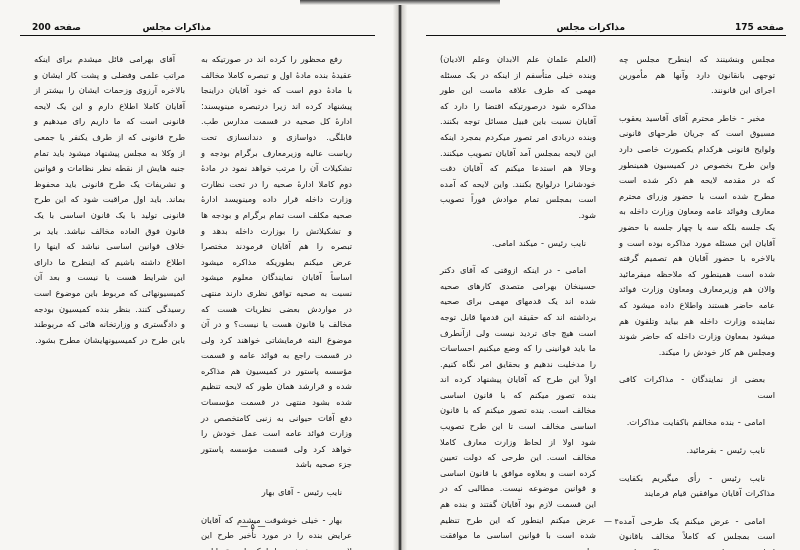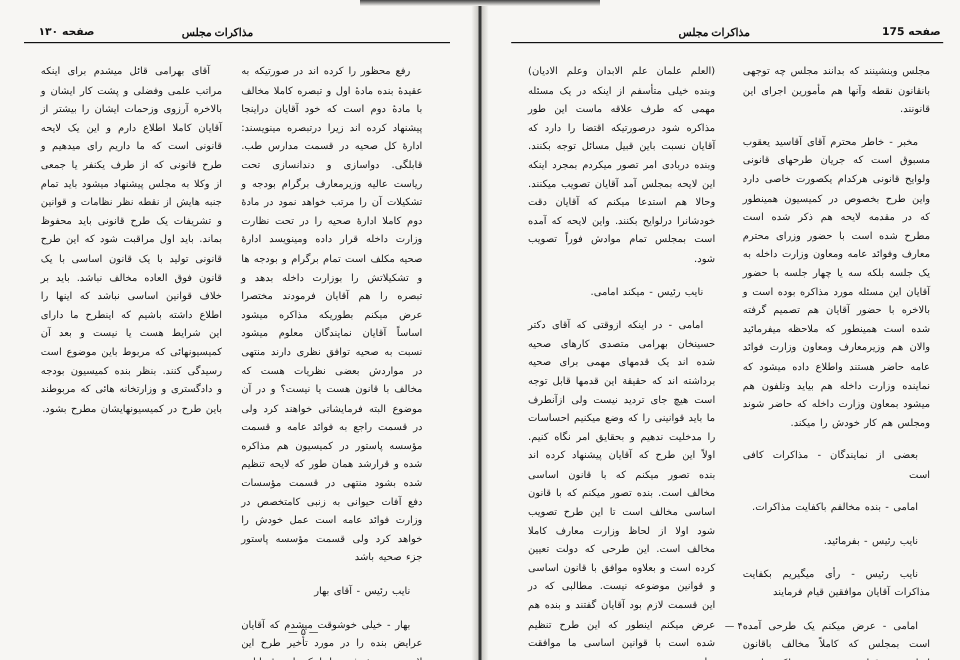--- a/index.html
+++ b/index.html
@@ -4,37 +4,37 @@
 <style>
   html, body { margin:0; padding:0; }
   body { width:800px; height:550px; background:#f4f3f0; position:relative; overflow:hidden; font-family:"DejaVu Sans", sans-serif; }
   .page { position:absolute; top:0; height:550px; background:#f7f6f3; }
   .page.left { left:0; width:396px; }
   .page.right { left:404px; width:396px; }
   .gutter { position:absolute; left:393px; top:0; width:14px; height:550px;
     background:linear-gradient(to right, #f5f4f1 0%, #cfcdc8 35%, #2a2a2a 48%, #2a2a2a 52%, #cfcdc8 65%, #f5f4f1 100%); }
   .topshadow { position:absolute; left:300px; top:0; width:200px; height:5px; background:linear-gradient(to bottom,#444,#f4f3f0); }
   .header { position:absolute; top:22px; height:14px; direction:rtl; font-size:9px; font-weight:bold; color:#111; }
-  .header .title { position:absolute; top:0;font-family:Liberation Serif, serif; }
+  .header .title { position:absolute; top:0; }
   .header .pnum { position:absolute; top:0; }
   .rule { position:absolute; height:1px; background:#111; }
   .col { position:absolute; top:40px; direction:rtl; text-align:justify; color:#151515;
     font-size:8.3px; line-height:15.6px; word-spacing:1px; }
   .col p { margin:12px; text-indent:10px; }
   .col p.center { text-align:center; text-indent:0; }
   .col p.cont { text-indent:0; }
   .footer { position:absolute; direction:ltr; font-size:8px; color:#222; }
 </style>
 </head>
 <body>
 
 <div class="page left">
   <div class="header" style="left:0;width:396px;">
     <span class="title" style="right:185px;">مذاکرات مجلس</span>
-    <span class="pnum" style="left:32px;">صفحه ۱۳۰</span>
+    <span class="pnum" style="left:32px;">صفحه 200</span>
   </div>
   <div class="rule" style="left:20px;width:355px;top:35px;"></div>
 
   <div class="col" style="left:22px;width:175px;">
     <p>آقای بهرامی قائل میشدم برای اینکه مراتب علمی وفضلی و پشت کار ایشان و بالاخره آرزوی وزحمات ایشان را بیشتر از آقایان کاملا اطلاع دارم و این یک لایحه قانونی است که ما داریم رای میدهیم و طرح قانونی که از طرف یکنفر یا جمعی از وکلا به مجلس پیشنهاد میشود باید تمام جنبه هایش از نقطه نظر نظامات و قوانین و تشریفات یک طرح قانونی باید محفوظ بماند. باید اول مراقبت شود که این طرح قانونی تولید با یک قانون اساسی با یک قانون فوق العاده مخالف نباشد. باید بر خلاف قوانین اساسی نباشد که اینها را اطلاع داشته باشیم که اینطرح ما دارای این شرایط هست یا نیست و بعد آن کمیسیونهائی که مربوط باین موضوع است رسیدگی کنند. بنظر بنده کمیسیون بودجه و دادگستری و وزارتخانه هائی که مربوطند باین طرح در کمیسیونهایشان مطرح بشود.</p>
   </div>
   <div class="col" style="left:189px;width:175px;">
     <p>رفع محظور را کرده اند در صورتیکه به عقیدهٔ بنده مادهٔ اول و تبصره کاملا مخالف با مادهٔ دوم است که خود آقایان دراینجا پیشنهاد کرده اند زیرا درتبصره مینویسند: ادارهٔ کل صحیه در قسمت مدارس طب. قابلگی. دواسازی و دندانسازی تحت ریاست عالیه وزیرمعارف برگرام بودجه و تشکیلات آن را مرتب خواهد نمود در مادهٔ دوم کاملا ادارهٔ صحیه را در تحت نظارت وزارت داخله قرار داده ومینویسد ادارهٔ صحیه مکلف است تمام برگرام و بودجه ها و تشکیلاتش را بوزارت داخله بدهد و تبصره را هم آقایان فرمودند مختصرا عرض میکنم بطوریکه مذاکره میشود اساساً آقایان نمایندگان معلوم میشود نسبت به صحیه توافق نظری دارند منتهی در مواردش بعضی نظریات هست که مخالف با قانون هست یا نیست؟ و در آن موضوع البته فرمایشاتی خواهند کرد ولی در قسمت راجع به فوائد عامه و قسمت مؤسسه پاستور در کمیسیون هم مذاکره شده و قرارشد همان طور که لایحه تنظیم شده بشود منتهی در قسمت مؤسسات دفع آفات حیوانی به زنبی کامتخصص در وزارت فوائد عامه است عمل خودش را خواهد کرد ولی قسمت مؤسسه پاستور جزء صحیه باشد</p>
     <p>نایب رئیس - آقای بهار</p>
     <p>بهار - خیلی خوشوقت میشدم که آقایان عرایض بنده را در مورد تأخیر طرح این لایحه می پذیرفتند تا اینکه این قضایا و اشکالات حل میشد و شاید بعد لزتنقیح هم ممکن بود مطرح بشود. متاسفانه موافقت نفرمودند اساساً در مورد گذراندن انواع ما حق نداریم اشخاص را در یکجا بگذاریم وبعد بیک کمیسیون دیگر پیشنهاد کرده اند که طرفی بیش از اینها</p>
@@ -43,21 +43,21 @@
 </div>
 
 <div class="page right">
   <div class="header" style="left:0;width:396px;">
     <span class="title" style="right:175px;">مذاکرات مجلس</span>
     <span class="pnum" style="right:16px;">صفحه 175</span>
   </div>
   <div class="rule" style="left:22px;width:360px;top:35px;"></div>
 
   <div class="col" style="left:203px;width:180px;">
-    <p class="cont">مجلس وبنشینند که بدانند مجلس چه توجهی بانقانون نقطه وآنها هم مأمورین اجرای این قانونند.</p>
+    <p class="cont">مجلس وبنشینند که اینطرح مجلس چه توجهی بانقانون دارد وآنها هم مأمورین اجرای این قانونند.</p>
     <p>مخبر - خاطر محترم آقای آقاسید یعقوب مسبوق است که جریان طرحهای قانونی ولوایح قانونی هرکدام یکصورت خاصی دارد واین طرح بخصوص در کمیسیون همینطور که در مقدمه لایحه هم ذکر شده است مطرح شده است با حضور وزرای محترم معارف وفوائد عامه ومعاون وزارت داخله به یک جلسه بلکه سه یا چهار جلسه با حضور آقایان این مسئله مورد مذاکره بوده است و بالاخره با حضور آقایان هم تصمیم گرفته شده است همینطور که ملاحظه میفرمائید والان هم وزیرمعارف ومعاون وزارت فوائد عامه حاضر هستند واطلاع داده میشود که نماینده وزارت داخله هم بیاید وتلفون هم میشود بمعاون وزارت داخله که حاضر شوند ومجلس هم کار خودش را میکند.</p>
     <p>بعضی از نمایندگان - مذاکرات کافی است</p>
     <p>امامی - بنده مخالفم باکفایت مذاکرات.</p>
     <p>نایب رئیس - بفرمائید.</p>
     <p>نایب رئیس - رأی میگیریم بکفایت مذاکرات آقایان موافقین قیام فرمایند</p>
     <p>امامی - عرض میکنم یک طرحی آمده است بمجلس که کاملاً مخالف باقانون اساسی و قوانین موضوعه مملکتی است ودر حقیقة مجلس میخواهد این را بایک نظر خیلی کوچک بنگرد و بزودی بگذراند در صورتیکه من تصور میکنم بعداز گذراندن در عمل دچار اشکالات شدیدی خواهد شد. در این صورت خوبست آقایان اجازه بدهند که دراطرافش مذاکره شود ومخالف یاموافق حرفهایشانرا بزنند. آنوقت رأی داده بشود.</p>
     <p class="center">(عدهٔ قیام نمودند)</p>
     <p>کافی رئیس - تصویب شد. آقای زوار.</p>
     <p>حاج اسدالله زوار - بنده تصور میکنم که اولا در کار های مملکتی ما یک دستوری داریم که دستور مقدسی است.</p>
   </div>

